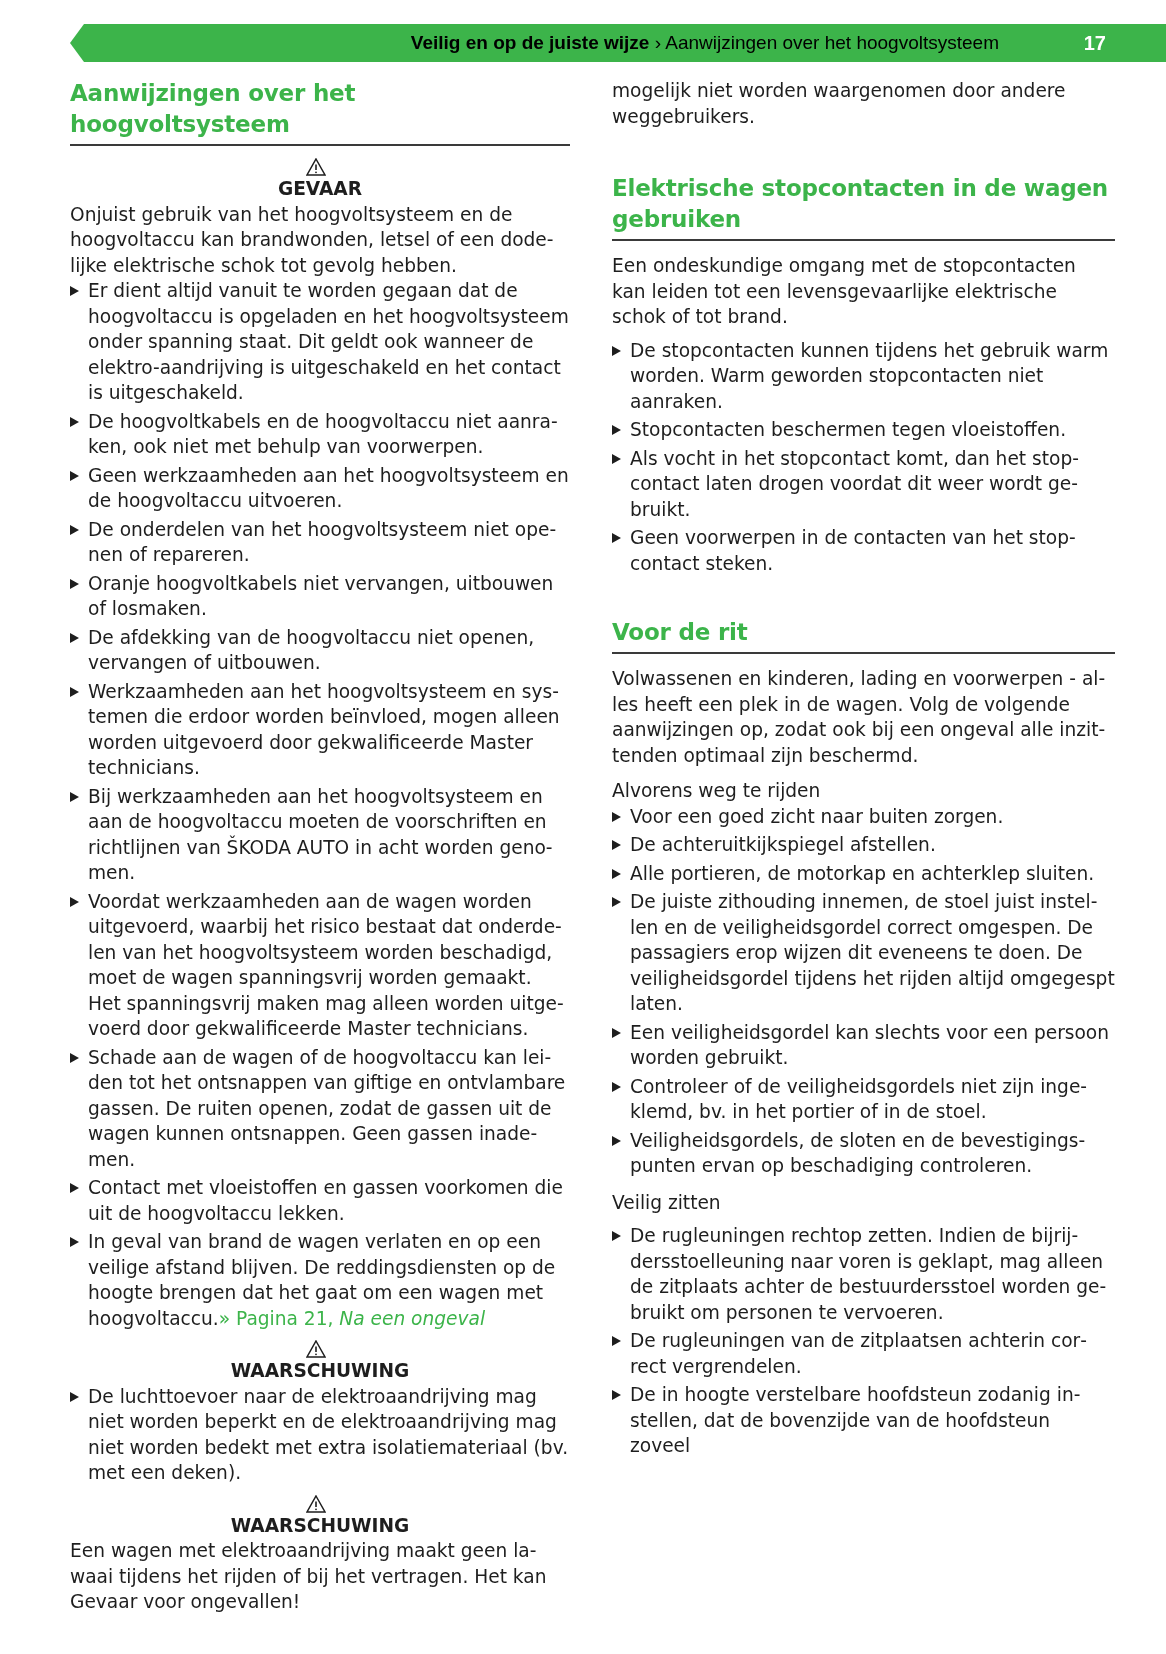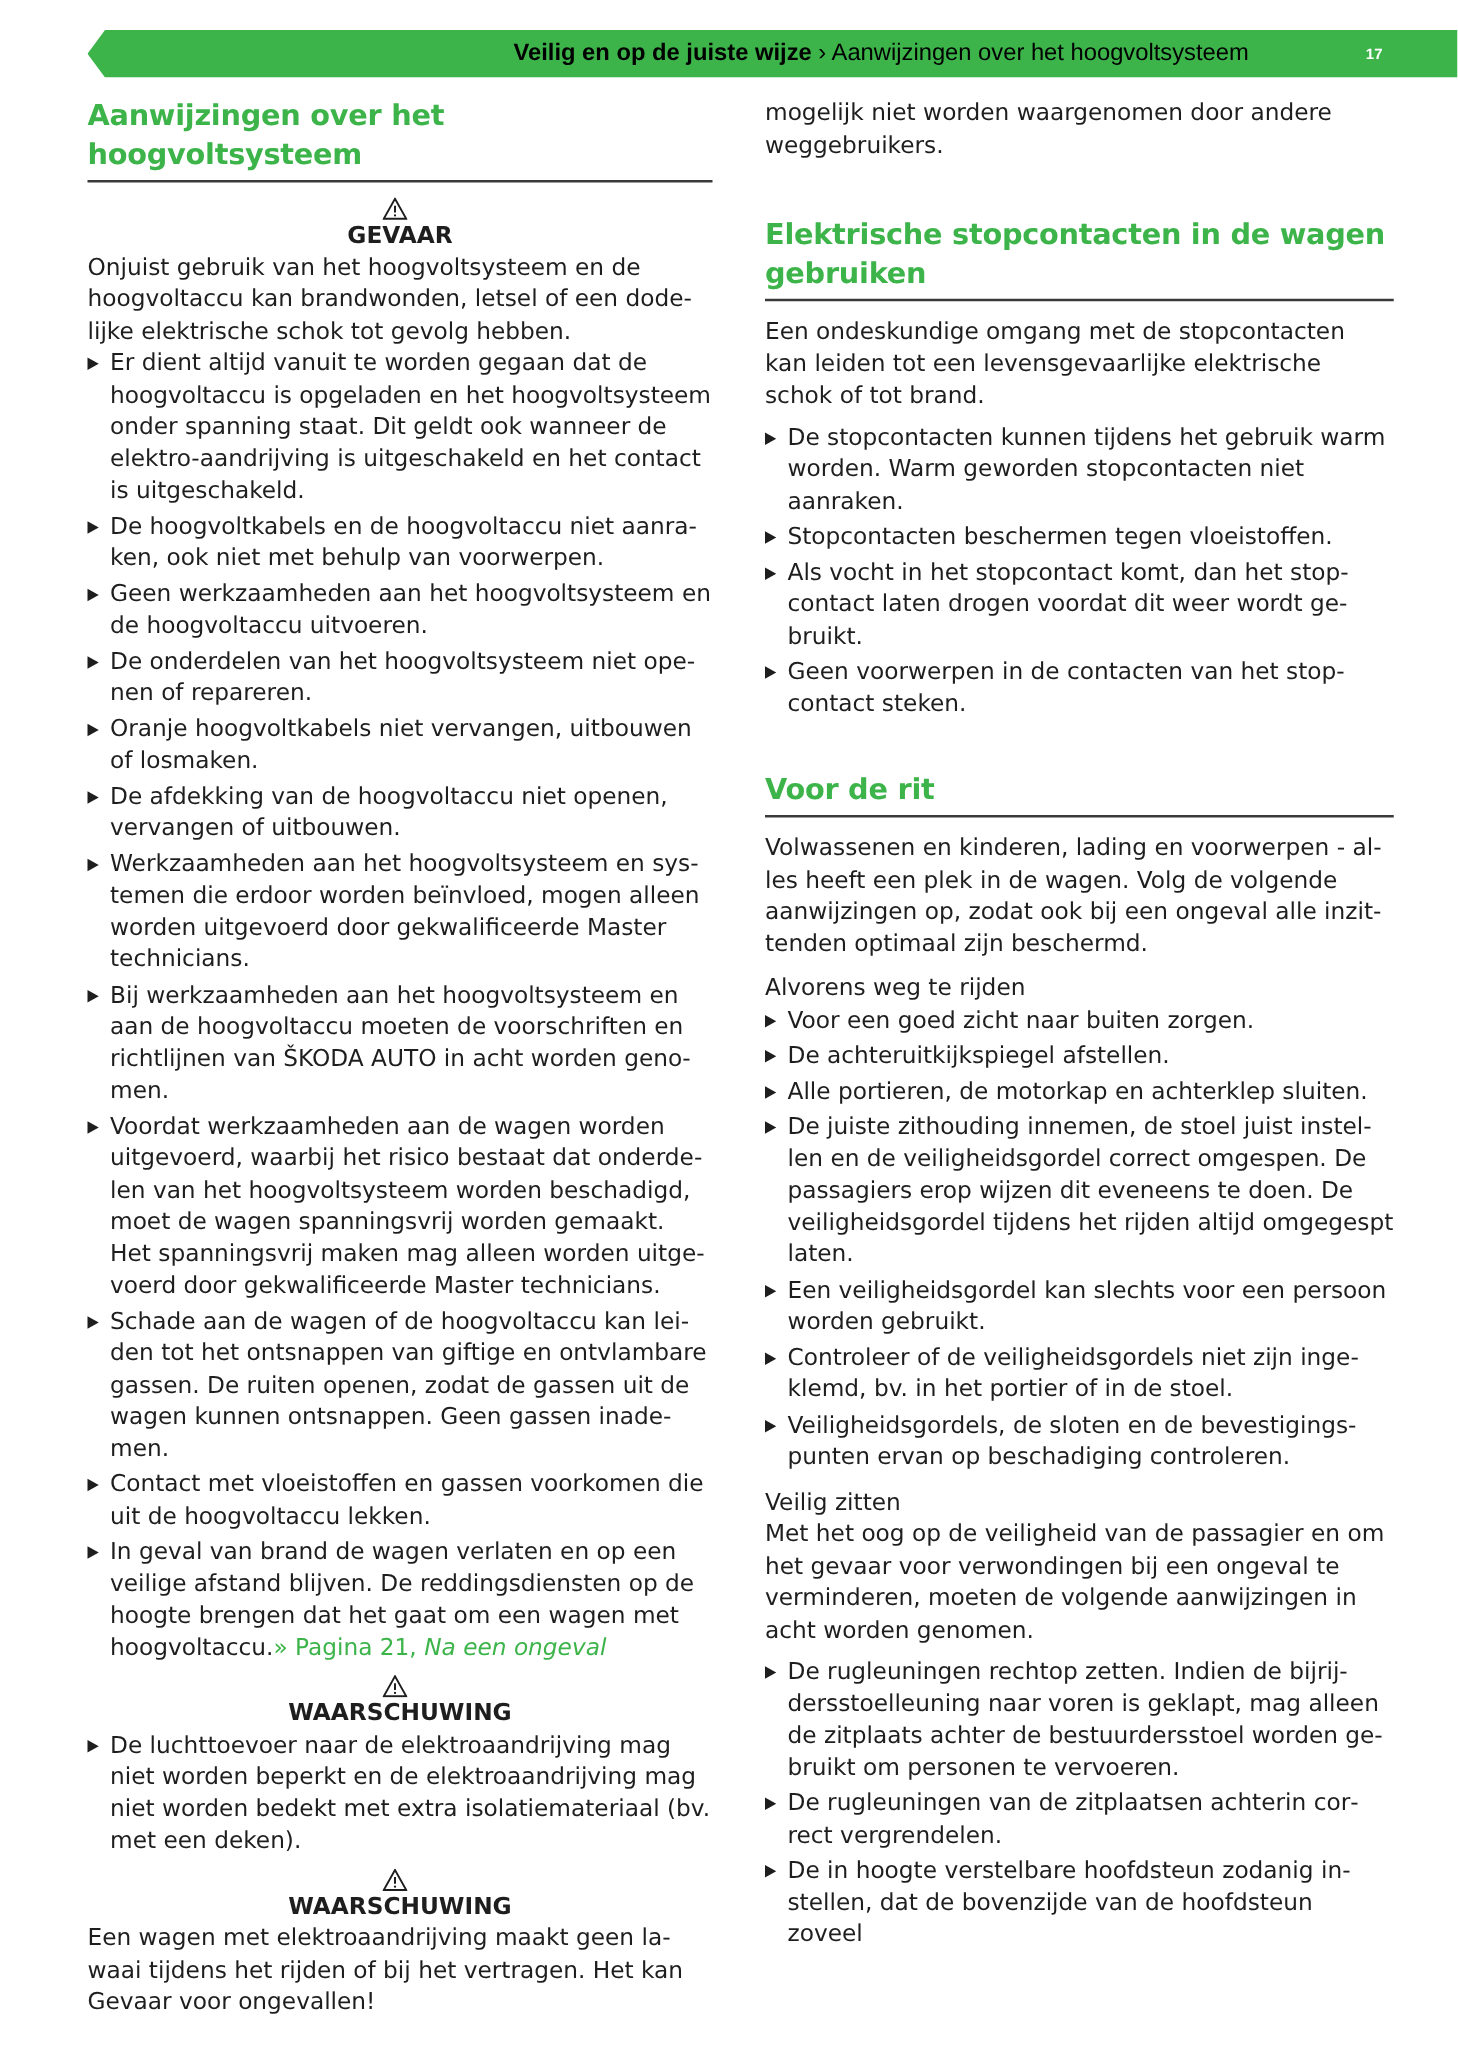--- a/index.html
+++ b/index.html
@@ -4,21 +4,21 @@
 <style>
   html, body { margin: 0; padding: 0; background: #ffffff; }
   body { width: 1166px; height: 1654px; position: relative; overflow: hidden;
          font-family: "DejaVu Sans", sans-serif; color: #1e1e1e; }
   .header-bar { position: absolute; left: 70px; top: 24px; width: 1096px; height: 38px; }
   .header-bar svg { position: absolute; left: 0; top: 0; }
   .header-text { position: absolute; right: 167px; top: 0; height: 38px; line-height: 38px;
                  color: #000000; font-family: "Liberation Sans", sans-serif; font-size: 19px; white-space: nowrap; }
   .header-text .crumb1 { font-weight: bold; }
   .page-num { position: absolute; right: 60px; top: 0; height: 40px; line-height: 38px; color: #fff;
-              font-family: "Liberation Sans", sans-serif; font-weight: bold; font-size: 12px; }
+              font-family: "Liberation Sans", sans-serif; font-weight: bold; font-size: 20px; }
   .col { position: absolute; top: 78px; font-size: 18.6px; line-height: 25.5px; }
   .col-left { left: 70px; width: 500px; }
   .col-right { left: 612px; width: 503px; }
   h2 { color: #3cb44a; font-family: "DejaVu Sans", sans-serif; font-size: 23px; font-weight: bold;
        margin: 0; padding-bottom: 4px; border-bottom: 2px solid #3a3a3a; line-height: 31px; letter-spacing: -0.2px; }
   .warn-head { font-weight: bold; font-size: 18.6px; margin: 0; display: flex; align-items: center; flex-direction: column; }
   .warn-icon { display: inline-block; width: 20px; height: 18px; margin-right: 8px; }
   p { margin: 0; }
   ul { list-style: none; margin: 0; padding: 0; }
   li { position: relative; padding-left: 18px; margin-bottom: 3px; }
@@ -120,20 +120,19 @@
     <li><span class="bullet"></span><span>Voor een goed zicht naar buiten zorgen.</span></li>
     <li><span class="bullet"></span><span>De achteruitkijkspiegel afstellen.</span></li>
     <li><span class="bullet"></span><span>Alle portieren, de motorkap en achterklep sluiten.</span></li>
     <li><span class="bullet"></span><span>De juiste zithouding innemen, de stoel juist instel­len en de veiligheidsgordel correct omgespen. De passagiers erop wijzen dit eveneens te doen. De veiligheidsgordel tijdens het rijden altijd omge­gespt laten.</span></li>
     <li><span class="bullet"></span><span>Een veiligheidsgordel kan slechts voor een persoon worden gebruikt.</span></li>
     <li><span class="bullet"></span><span>Controleer of de veiligheidsgordels niet zijn inge­klemd, bv. in het portier of in de stoel.</span></li>
     <li><span class="bullet"></span><span>Veiligheidsgordels, de sloten en de bevestigings­punten ervan op beschadiging controleren.</span></li>
   </ul>
   <div style="height:8px"></div>
   <p class="sub-head">Veilig zitten</p>
-  <p>Met het oog op de veiligheid van de passagier en om het gevaar voor verwondingen bij een ongeval te verminderen, moeten de volgende aanwijzingen in acht worden genomen.</p>
   <div style="height:8px"></div>
   <ul>
     <li><span class="bullet"></span><span>De rugleuningen rechtop zetten. Indien de bijrij­dersstoelleuning naar voren is geklapt, mag alleen de zitplaats achter de bestuurdersstoel worden ge­bruikt om personen te vervoeren.</span></li>
     <li><span class="bullet"></span><span>De rugleuningen van de zitplaatsen achterin cor­rect vergrendelen.</span></li>
     <li><span class="bullet"></span><span>De in hoogte verstelbare hoofdsteun zodanig in­stellen, dat de bovenzijde van de hoofdsteun zoveel</span></li>
   </ul>
 </div>
 
 </body></html>

